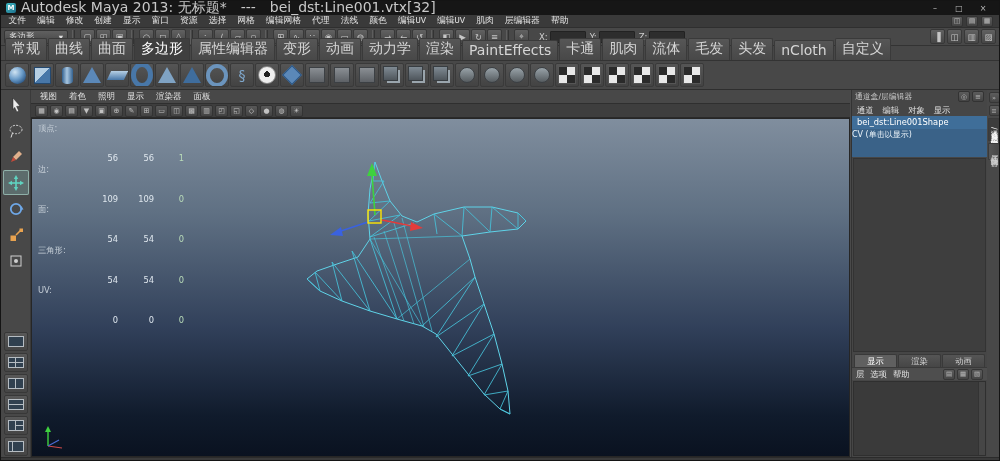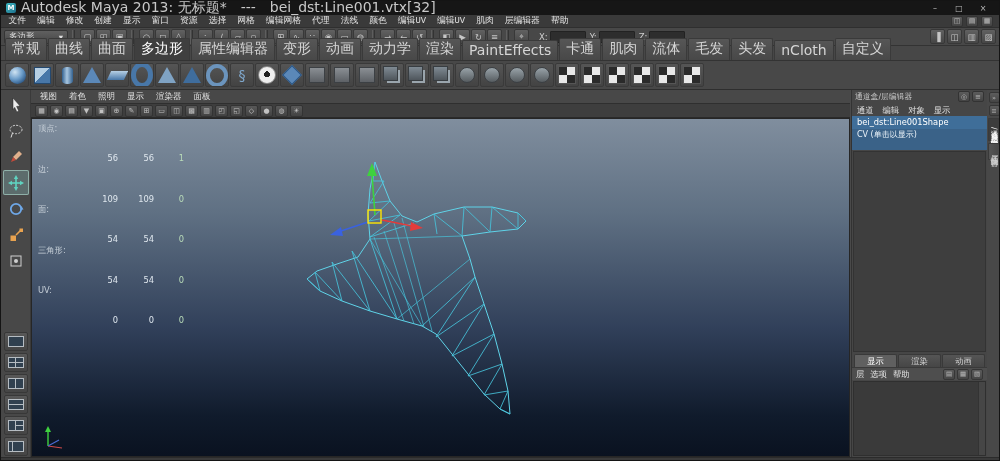--- a/index.html
+++ b/index.html
@@ -108,21 +108,21 @@
   .axis-svg { position:absolute; left:6px; bottom:4px; }
 
   
   .channelbox { position:absolute; left:850px; top:0; bottom:0; width:136px; background:#464646; border-left:1px solid #333;
     display:flex; flex-direction:column; }
   .cb-header { height:13px; display:flex; align-items:center; padding:0 3px; gap:2px; }
   .cb-title { font-size:7.8px; color:#c9c9c9; flex:1; white-space:nowrap; overflow:hidden; }
   .cb-menus { height:13px; display:flex; align-items:flex-end; padding:0 5px; gap:9px; }
   .cb-menu-item { font-size:8.3px; color:#e0e0e0; }
   .cb-node { height:13px; background:#3f6e99; color:#fff; font-size:8.3px; line-height:13px; padding-left:5px; white-space:nowrap; }
-  .cb-cv { height:21px; background:#3a6288; color:#eaf2f8; font-size:8px; line-height:12px; padding-left:5px; white-space:nowrap; }
+  .cb-cv { height:28px; background:#3a6288; color:#eaf2f8; font-size:8px; line-height:12px; white-space:nowrap; }
   .cb-empty { flex:1; background:#3e3e3e; border:1px solid #333; margin:1px; }
   .layer-editor { height:104px; display:flex; flex-direction:column; }
   .le-tabs { height:14px; display:flex; padding:1px 2px 0; gap:1px; }
   .le-tab { flex:1; text-align:center; font-size:8.3px; line-height:12px; background:linear-gradient(#555,#464646);
     border:1px solid #393939; border-bottom:none; border-radius:2px 2px 0 0; color:#d8d8d8; }
   .le-tab.active { background:#606060; color:#fff; }
   .le-menu { height:13px; display:flex; align-items:center; gap:6px; padding:0 4px; background:#4e4e4e; border-top:1px solid #3a3a3a; }
   .le-menu-item { font-size:8.3px; color:#e0e0e0; }
   .le-menu-icons { margin-left:auto; display:flex; gap:2px; }
   .le-icon { width:12px; height:11px; background:linear-gradient(#5c5c5c,#454545); border:1px solid #363636;

